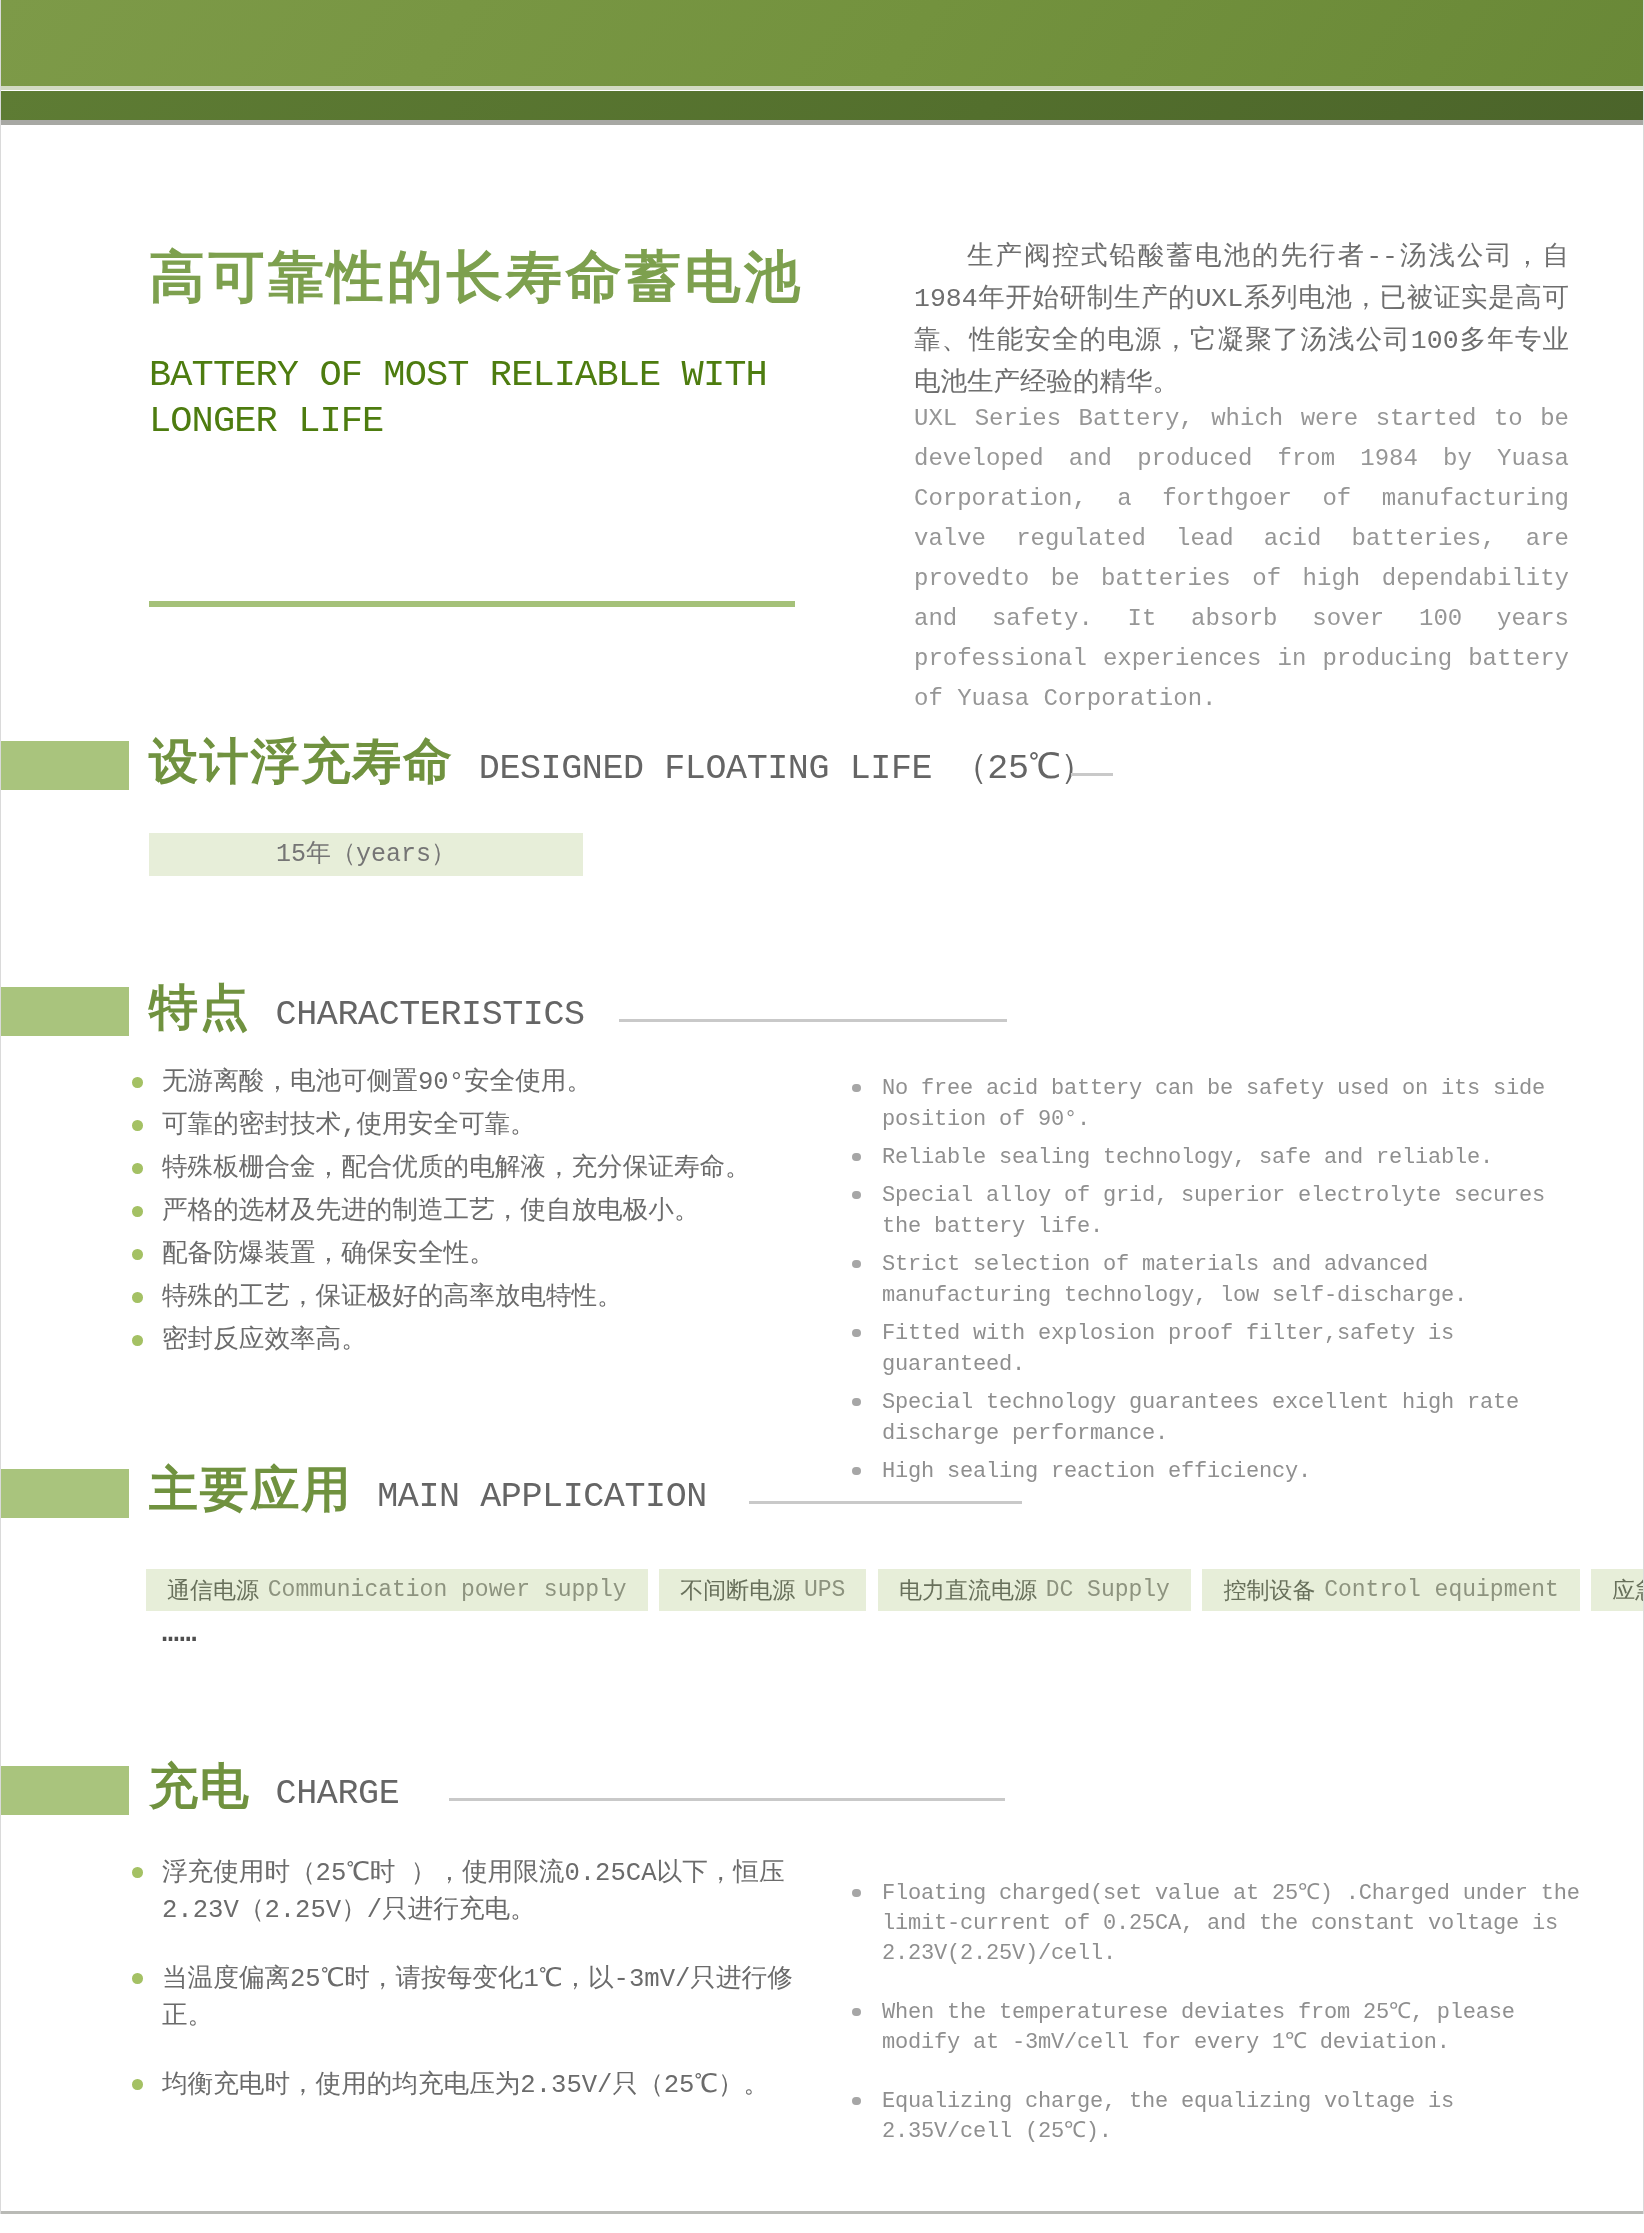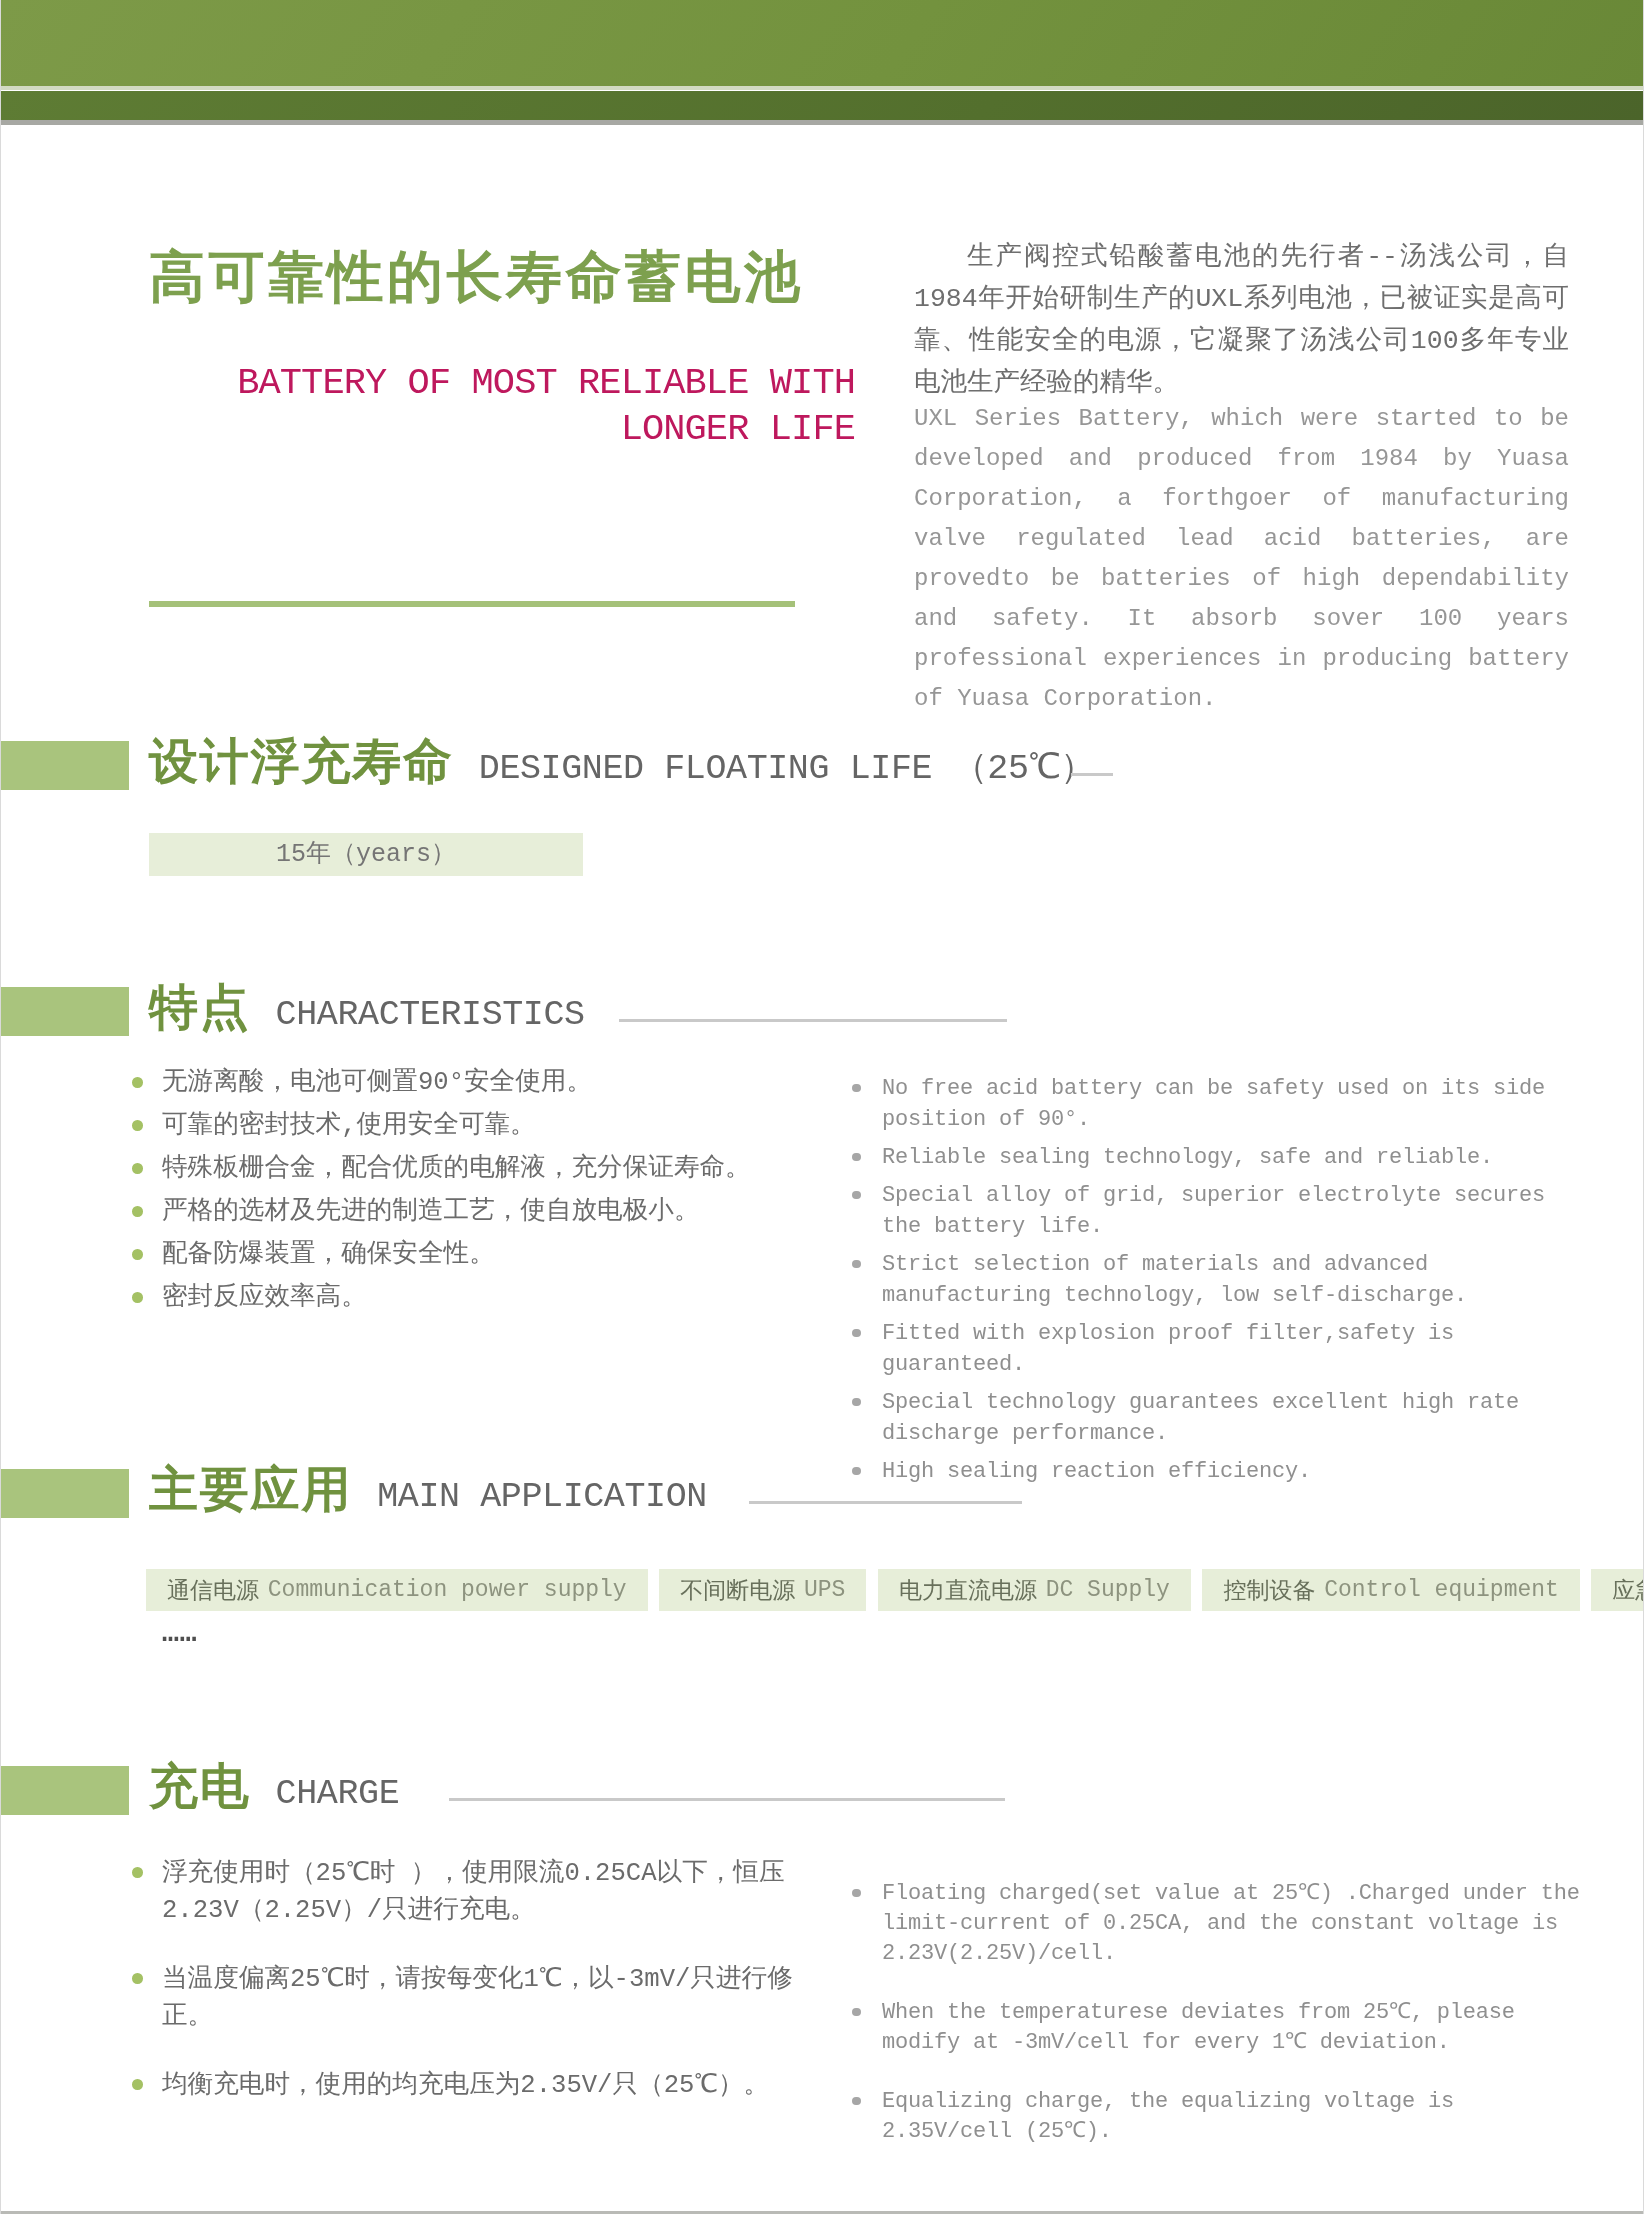--- a/index.html
+++ b/index.html
@@ -12,22 +12,22 @@
   
   .bar-top      { position:absolute; left:0; right:0; top:0;    height:86px; background:linear-gradient(125deg,#7d9a48 0%,#73923e 55%,#698837 100%); }
   .bar-sep      { position:absolute; left:0; right:0; top:86px; height:4.4px;  background:#d2dac2; }
   .bar-dark     { position:absolute; left:0; right:0; top:91px;height:29px; background:linear-gradient(125deg,#5e7c34 0%,#536f2d 60%,#4b642a 100%); }
   .bar-gray     { position:absolute; left:0; right:0; top:120px;height:5.3px;  background:#a7a8a3; }
   .page-bottom  { position:absolute; left:0; right:0; bottom:0; height:3.5px;  background:#b9bab6; }
 
   
   .title-cn { position:absolute; left:148px; top:252px; font-size:56px; line-height:58px;
               font-weight:700; color:#7da04e; letter-spacing:3.5px; white-space:nowrap; }
-  .title-en { position:absolute; left:148px; top:360px; width:706px; font-size:37px; line-height:46px;
-              font-weight:400; color:#be185d; letter-spacing:-0.9px;text-align:right; }
+  .title-en { position:absolute; left:148px; top:352px; width:706px; font-size:37px; line-height:46px;
+              font-weight:400; color:#4d7c0f; letter-spacing:-0.9px; }
   .title-underline { position:absolute; left:148px; top:601px; width:646px; height:6.2px; background:#a5c179; }
 
   .intro-cn { position:absolute; left:913px; top:236px; width:655px; font-size:26.5px; line-height:42px;
               color:#6e6e6e; text-indent:2em; text-align:justify; }
   .intro-en { position:absolute; left:913px; top:399px; width:655px; font-size:24px; line-height:40px;
               color:#969696; text-align:justify; }
 
   
   .sec { position:absolute; left:0; width:1644px; height:55px; }
   .sec .block { position:absolute; left:0; top:1.8px; width:128px; height:49px; background:#a9c47d; }
@@ -115,20 +115,21 @@
     </div>
     <div class="rule"></div>
   </div>
 
   <ul class="blist char-cn">
     <li><span class="dot dot-green"></span><span>无游离酸，电池可侧置90°安全使用。</span></li>
     <li><span class="dot dot-green"></span><span>可靠的密封技术,使用安全可靠。</span></li>
     <li><span class="dot dot-green"></span><span>特殊板栅合金，配合优质的电解液，充分保证寿命。</span></li>
     <li><span class="dot dot-green"></span><span>严格的选材及先进的制造工艺，使自放电极小。</span></li>
     <li><span class="dot dot-green"></span><span>配备防爆装置，确保安全性。</span></li>
+    <li><span class="dot dot-green"></span><span>特殊的工艺，保证极好的高率放电特性。</span></li>
     <li><span class="dot dot-green"></span><span>密封反应效率高。</span></li>
   </ul>
 
   <ul class="blist char-en">
     <li><span class="dot dot-gray"></span><span>No free acid battery can be safety used on its side position of 90°.</span></li>
     <li><span class="dot dot-gray"></span><span>Reliable sealing technology, safe and reliable.</span></li>
     <li><span class="dot dot-gray"></span><span>Special alloy of grid, superior electrolyte secures the battery life.</span></li>
     <li><span class="dot dot-gray"></span><span>Strict selection of materials and advanced manufacturing technology, low self-discharge.</span></li>
     <li><span class="dot dot-gray"></span><span>Fitted with explosion proof filter,safety is guaranteed.</span></li>
     <li><span class="dot dot-gray"></span><span>Special technology guarantees excellent high rate discharge performance.</span></li>

